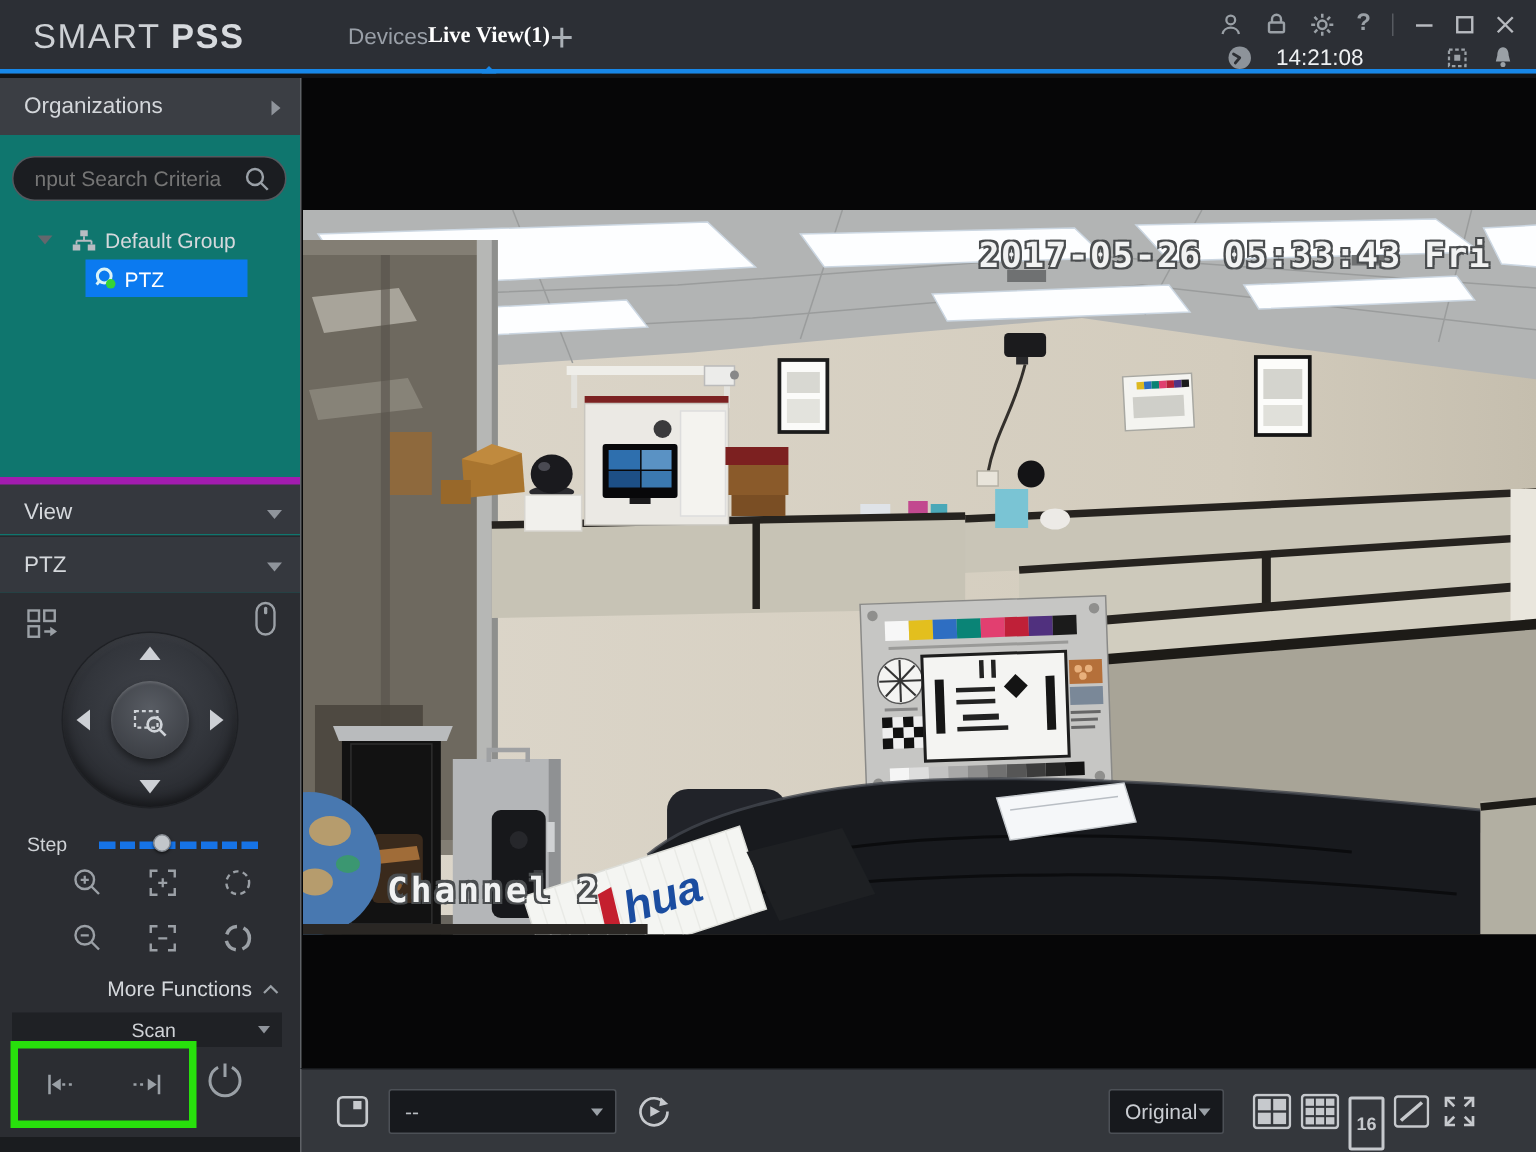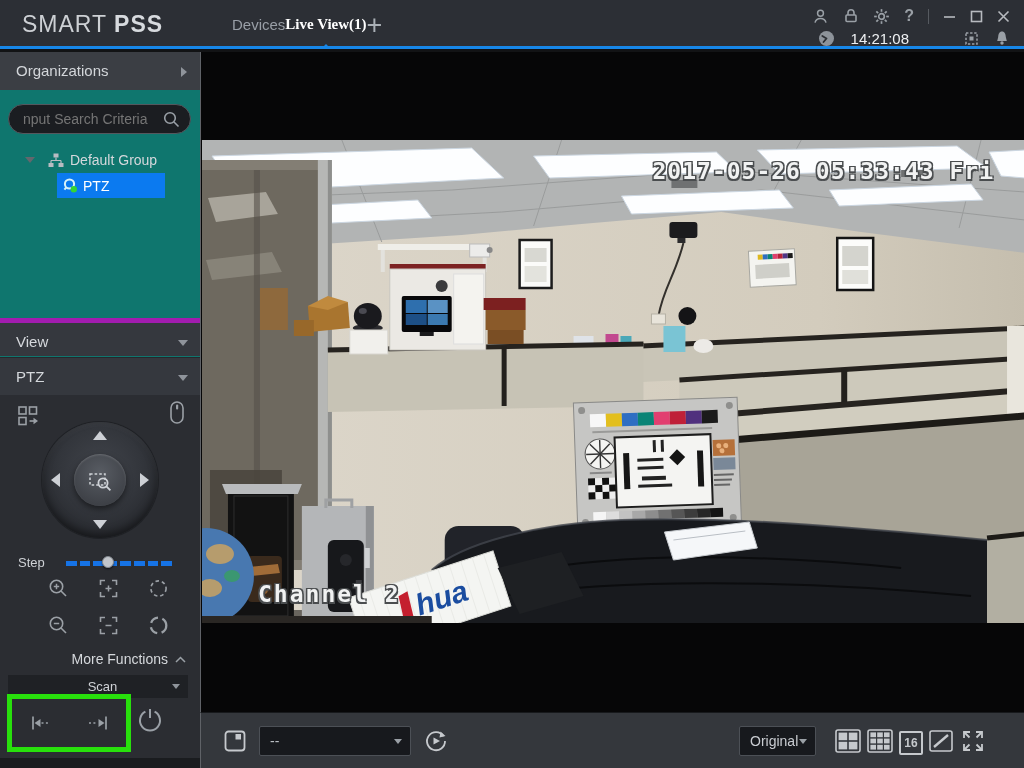--- a/index.html
+++ b/index.html
@@ -117,21 +117,21 @@
   .tb-refresh { left:222px; top:15px; width:26px; height:26px; }
   .select { position:absolute; top:13px; height:30px; background:#17191d; border:1px solid #4c5056;
             border-radius:2px; color:#c9ccd1; font-size:14px; display:flex; align-items:center; padding-left:10px; }
   .sel-stream { left:58px; width:152px; color:#b9bdc2; }
   .sel-scale { left:538px; width:77px; }
   .select .caret { position:absolute; right:8px; top:12px; width:0; height:0;
                    border-left:4px solid transparent; border-right:4px solid transparent;
                    border-top:5px solid #9aa0a6; }
   .tb-grid4 { left:634px; top:16px; width:26px; height:24px; }
   .tb-grid9 { left:666px; top:16px; width:26px; height:24px; }
-  .tb-16 { left:698px; top:18px; width:24px; height:24px; border:2px solid #c6c9cd; border-radius:2px;
+  .tb-16 { left:698px; top:18px; width:24px; height:36px; border:2px solid #c6c9cd; border-radius:2px;
            color:#c6c9cd; font-size:12px; font-weight:bold; }
   .tb-diag { left:728px; top:17px; width:24px; height:22px; }
   .tb-fs { left:760px; top:16px; width:24px; height:24px; }
 </style>
 </head>
 <body>
 
 <div class="app">
 
   <header class="titlebar">

